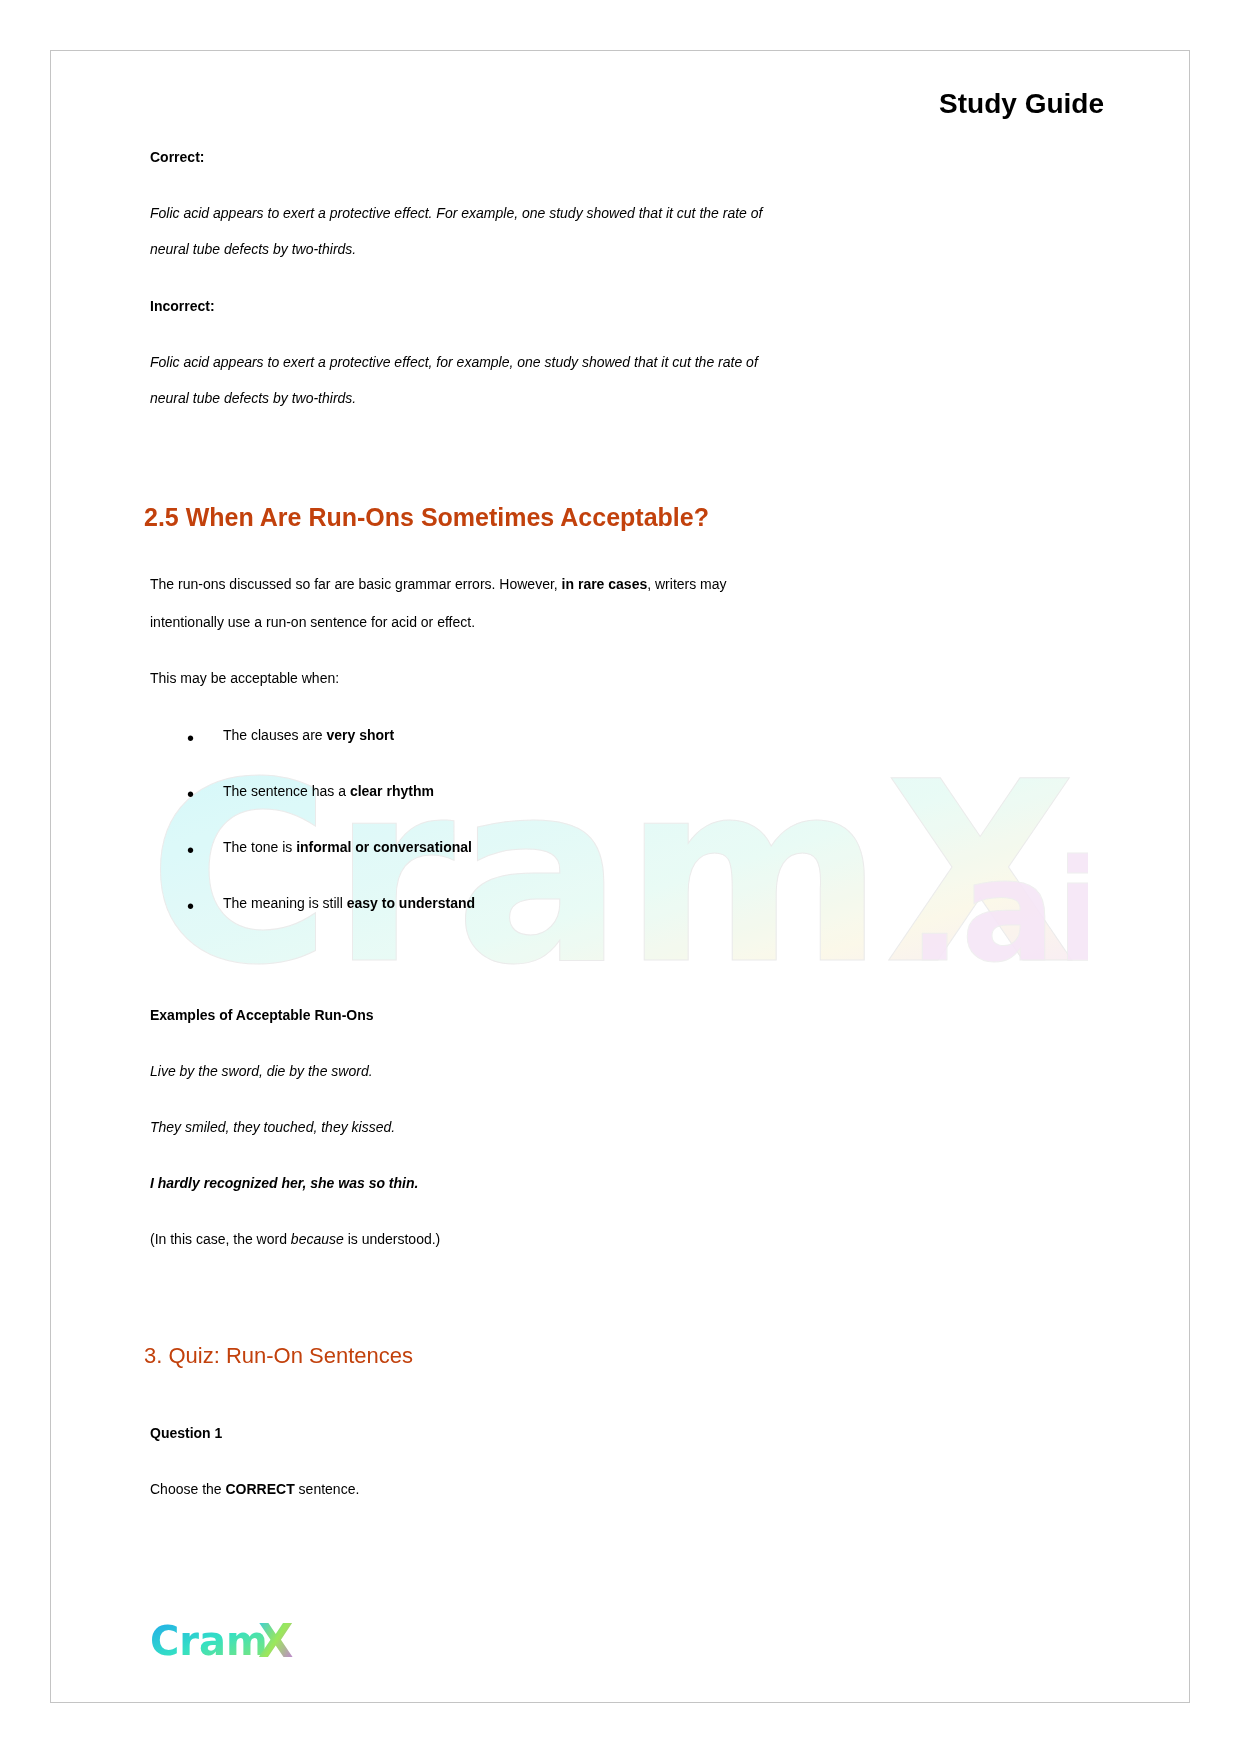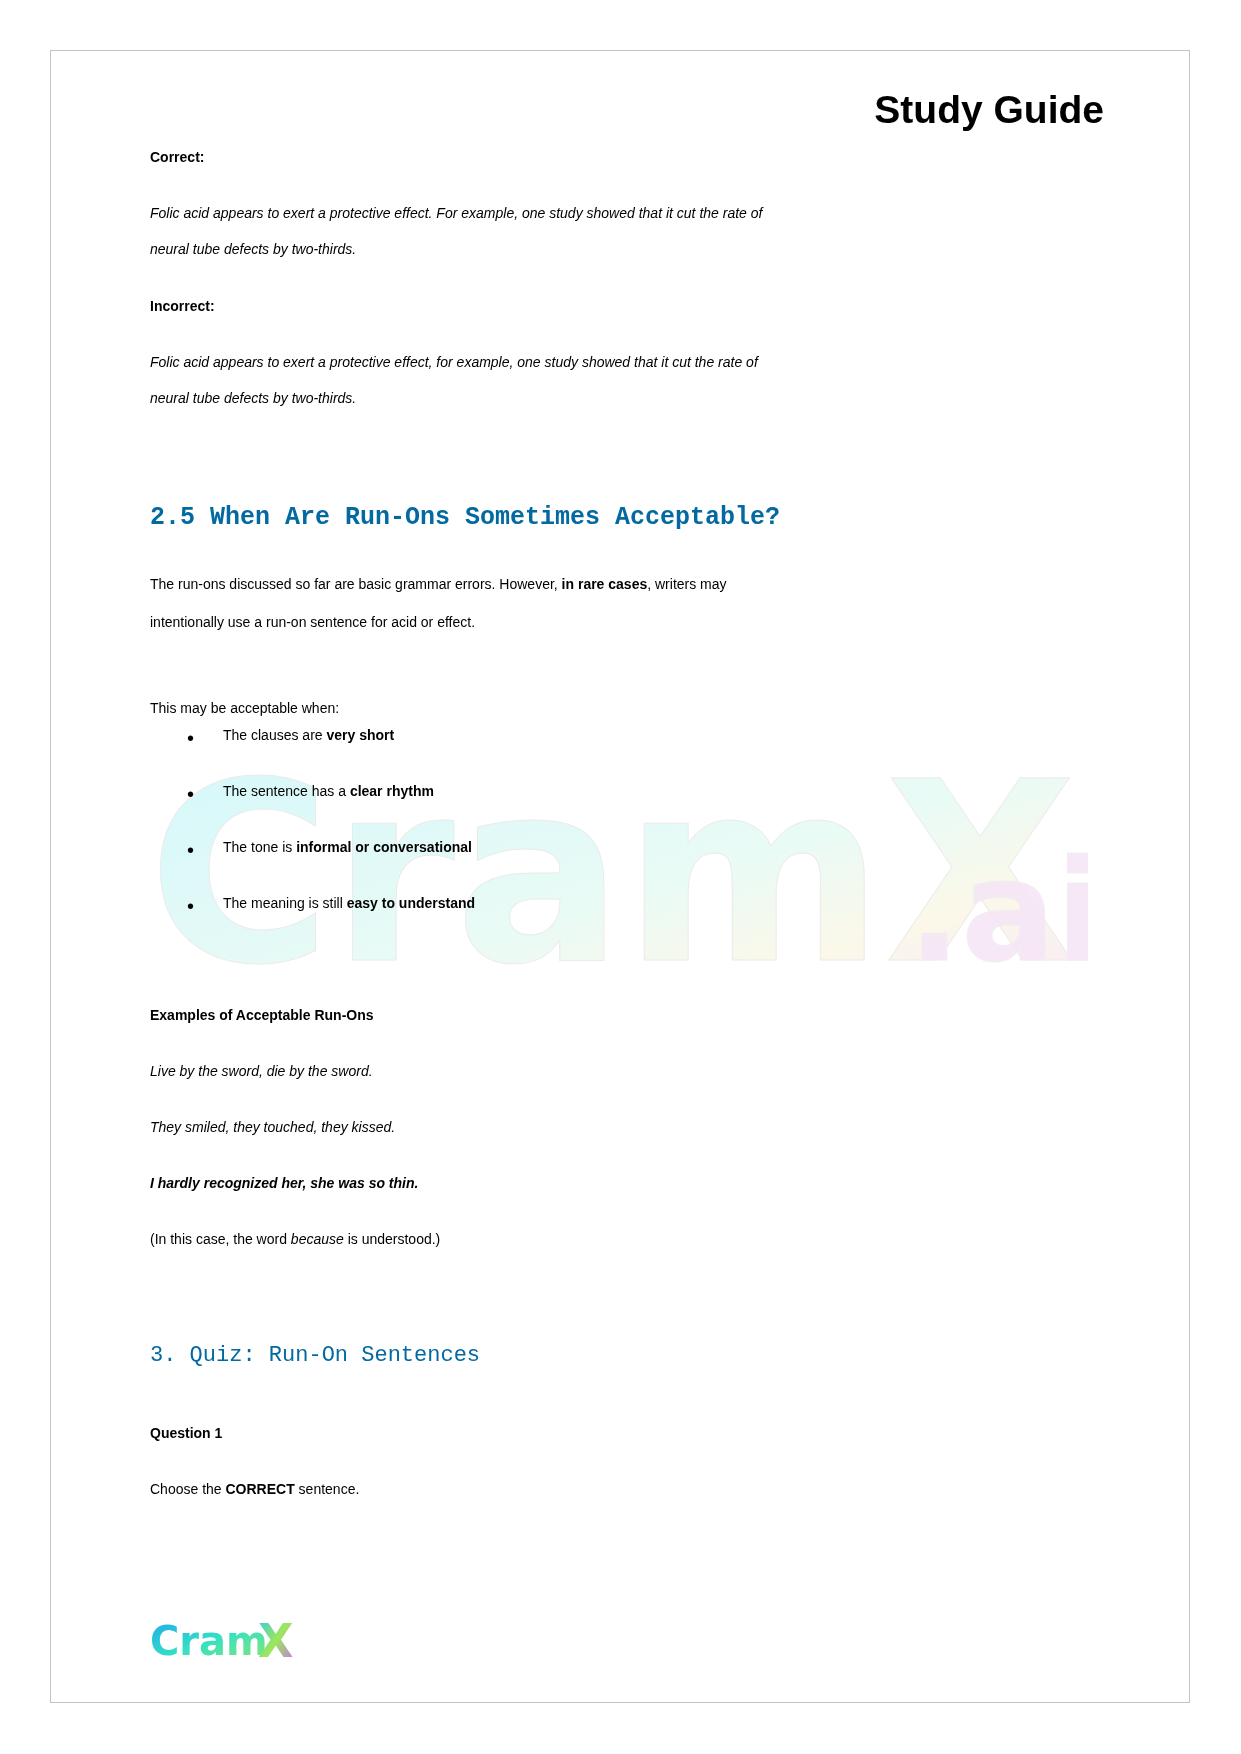--- a/index.html
+++ b/index.html
@@ -1,24 +1,24 @@
 <!DOCTYPE html>
 <html><head>
 <meta charset="utf-8">
 <style>
   html, body { margin: 0; padding: 0; background: #ffffff; }
   body { width: 1241px; height: 1754px; position: relative; overflow: hidden;
          font-family: "Liberation Sans", sans-serif; color: #000; }
   .page { position: absolute; left: 50px; top: 50px; width: 1140px; height: 1653px;
           border: 1px solid #c4c4c4; box-sizing: border-box; background: #fff; }
-  .header-title { position: absolute; right: 137px; top: 88px; font-size: 39px; font-weight: bold; }
+  .header-title { position: absolute; right: 137px; top: 88px; font-size: 28px; font-weight: bold; }
   .t { position: absolute; left: 150px; font-size: 14px; white-space: nowrap; }
   .it { font-style: italic; }
   .b { font-weight: bold; }
-  .h2 { position: absolute; left: 150px; color: #0369a1; font-family: Liberation Mono, monospace; }
+  .h2 { position: absolute; left: 144px; color: #c2410c; font-family: Liberation Sans, sans-serif; }
   .bullet { position: absolute; left: 187px; font-size: 20px; }
   .watermark { position: absolute; left: 148px; top: 755px; width: 940px; height: 235px; pointer-events: none; }
   .footer-logo { position: absolute; left: 150px; top: 1615px; width: 150px; height: 50px; }
 </style>
 </head>
 <body>
 
 <div class="page"></div>
 
 <div class="header-title">Study Guide</div>
@@ -42,21 +42,21 @@
 
 <div class="t b" style="top:298px;">Incorrect:</div>
 <div class="t it" style="top:354px;">Folic acid appears to exert a protective effect, for example, one study showed that it cut the rate of</div>
 <div class="t it" style="top:390px;">neural tube defects by two-thirds.</div>
 
 <div class="h2 b" style="top:503px; font-size:25px;">2.5 When Are Run-Ons Sometimes Acceptable?</div>
 
 <div class="t" style="top:576px;"><span>The run-ons discussed so far are basic grammar errors. However, </span><span class="b">in rare cases</span><span>, writers may</span></div>
 <div class="t" style="top:614px;">intentionally use a run-on sentence for acid or effect.</div>
 
-<div class="t" style="top:700px;">This may be acceptable when:</div>
+<div class="t" style="top:670px;">This may be acceptable when:</div>
 
 <div>
   <span class="bullet" style="top:727px;">•</span>
   <div class="t" style="left:223px; top:727px;"><span>The clauses are </span><span class="b">very short</span></div>
 
   <span class="bullet" style="top:783px;">•</span>
   <div class="t" style="left:223px; top:783px;"><span>The sentence has a </span><span class="b">clear rhythm</span></div>
 
   <span class="bullet" style="top:839px;">•</span>
   <div class="t" style="left:223px; top:839px;"><span>The tone is </span><span class="b">informal or conversational</span></div>

